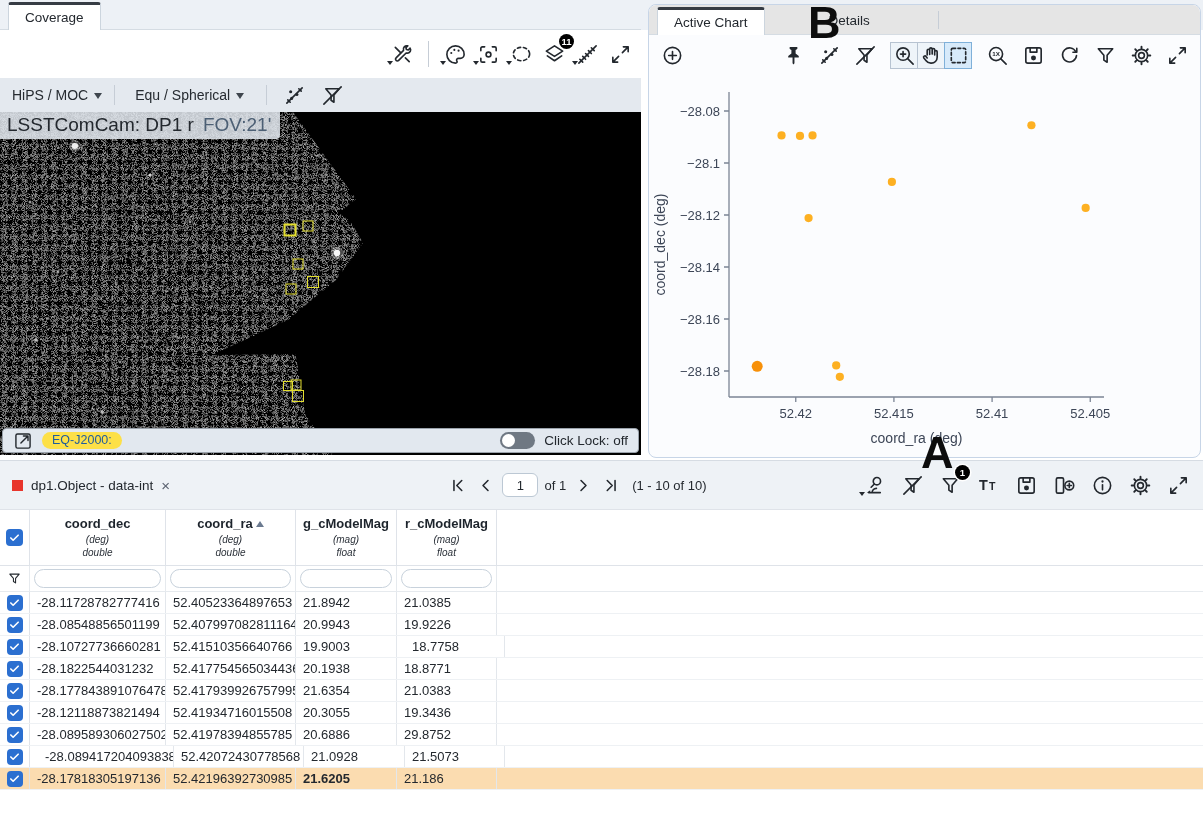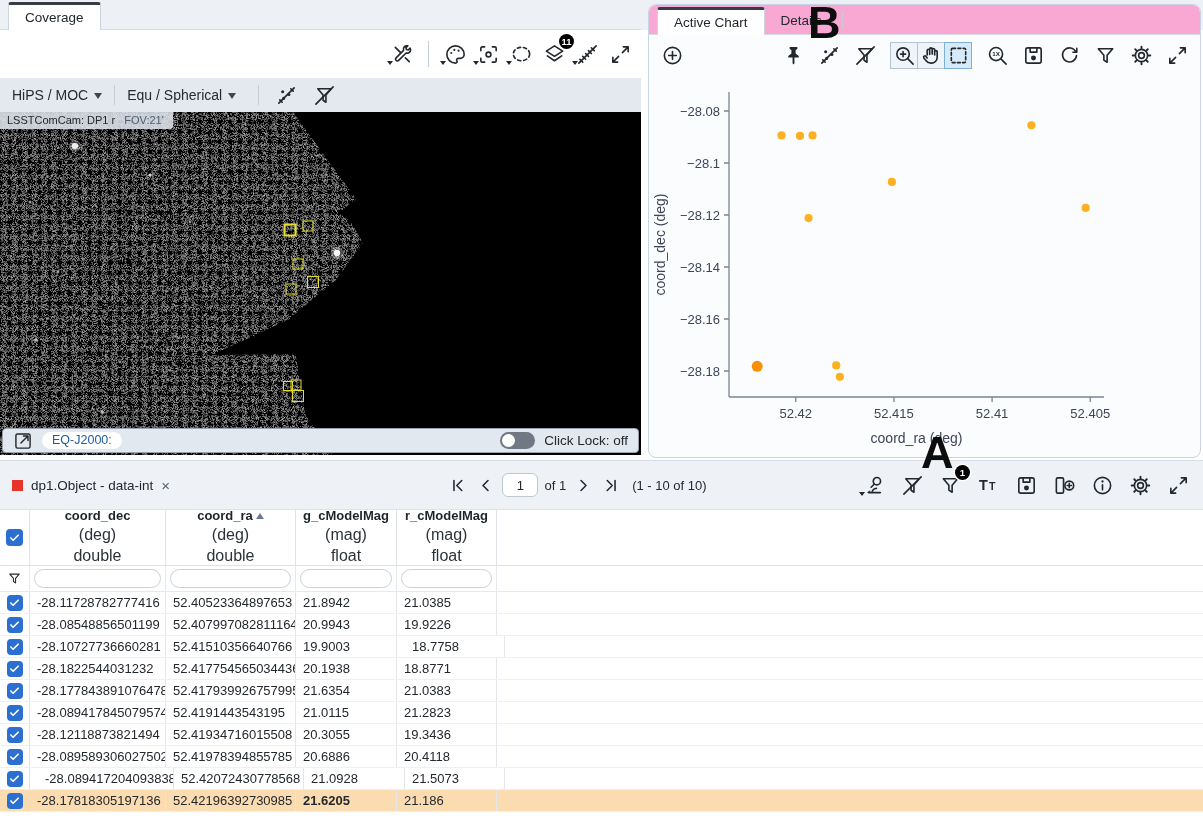--- a/index.html
+++ b/index.html
@@ -29,61 +29,61 @@
        font-size:13.5px;color:#23282e;cursor:pointer;}
   .tab.active{background:#fff;border:1px solid #ccd5de;border-top:3px solid #363c44;
               border-bottom:none;border-radius:3px 3px 0 0;margin-bottom:-1px;height:28px;}
   .tabsep{width:1px;height:18px;background:#c6cdd6;margin:0 4px 5px 4px;}
   
   #left-panel{left:0;top:0;width:641px;height:458px;}
   #cov-toolbar{left:0;top:30px;width:641px;height:48px;background:#fff;display:flex;
                align-items:center;justify-content:flex-end;padding-right:8px;gap:7px;}
   #cov-subbar{left:0;top:78px;width:641px;height:34px;background:#e4e9ef;display:flex;
               align-items:center;font-size:14px;color:#262b31;}
-  .dd{display:flex;align-items:center;gap:6px;cursor:pointer;}
+  .dd{display:flex;align-items:center;gap:6px;cursor:pointer;margin-left:8px;}
   .dd-caret{width:0;height:0;border:4.5px solid transparent;border-top:6px solid #3f464e;margin-top:5px;}
   
   #sky{left:0;top:112px;width:641px;height:343px;background:#000;overflow:hidden;}
   #sky svg{position:absolute;left:0;top:0;}
   #sky-label{position:absolute;left:0;top:0;background:rgba(224,230,237,0.87);
-             padding:2px 9px 3px 7px;font-size:11px;border-radius:0 0 4px 0;z-index:3;}
+             padding:2px 9px 3px 7px;font-size:19px;border-radius:0 0 4px 0;z-index:3;}
   #sky-label .fov{color:#4c5f74;margin-left:9px;}
   .marker{position:absolute;border:1.5px solid #e3de2f;transform:translate(-50%,-50%);z-index:2;}
   .marker.thick{border-width:2.5px;}
   #readout{position:absolute;left:2px;right:2px;bottom:2px;height:25px;background:#e2e8ef;
            border:1px solid #9aa2ab;border-radius:4px;display:flex;align-items:center;
            gap:9px;padding:0 10px;z-index:4;font-size:13px;}
-  #coord-pill{background:#ffffff;color:#1f5c9d;font-size:12.5px;padding:1px 10px 2px 10px;border-radius:9px;}
+  #coord-pill{background:#fde047;color:#1f5c9d;font-size:12.5px;padding:1px 10px 2px 10px;border-radius:9px;}
   .tog{width:35px;height:17px;border-radius:9px;background:#6f7883;position:relative;cursor:pointer;}
   .tog .knob{position:absolute;left:2px;top:2px;width:13px;height:13px;border-radius:50%;background:#fff;}
   
   #right-panel{left:648px;top:4px;width:553px;height:454px;border:1px solid #c7d5e7;
                border-radius:8px;background:#fbfcfe;overflow:hidden;}
-  #right-panel .tabstrip{background:#f9a8d4;border-radius:7px 7px 0 0;}
+  #right-panel .tabstrip{background:#e5e5e5;border-radius:7px 7px 0 0;gap:48px;}
   #chart-toolbar{height:40px;display:flex;align-items:center;padding:0 10px;gap:10px;}
   #chart-toolbar .spacer{flex:1;}
   
   #bottom-panel{left:0;top:460px;width:1203px;height:366px;background:#fff;}
   #table-strip{height:50px;background:#eef2f6;border-top:1px solid #d6dce3;border-bottom:1px solid #dfe3e9;
                display:flex;align-items:center;padding:0 12px;}
   #tbl-tab{display:flex;align-items:center;gap:8px;font-size:13.5px;width:280px;}
   #tbl-dot{width:11px;height:11px;background:#e8352c;flex:0 0 auto;}
   #tbl-close{color:#5a6270;font-size:15px;cursor:pointer;}
   #pager{display:flex;align-items:center;gap:6px;margin:0 auto;font-size:13px;}
   #pager .tbtn{width:22px;height:22px;}
   #page-input{width:36px;height:24px;border:1px solid #bcc8d4;border-radius:6px;background:#fff;
               text-align:center;font-size:13px;font-family:"Liberation Sans",sans-serif;color:#23282e;}
   #tbl-icons{gap:12px;}
   
   #dtable{position:relative;font-size:13px;color:#23282e;}
   .thead{display:flex;height:56px;border-bottom:1px solid #dfe3e9;background:#fff;}
   .th{border-right:1px solid #dfe3e9;display:flex;flex-direction:column;align-items:center;
       justify-content:center;line-height:1.3;}
   .th .cname{font-weight:600;color:#1d242c;display:flex;align-items:center;gap:3px;}
-  .th .cunit,.th .ctype{font-size:16px;color:#2c323a;}
+  .th .cunit,.th .ctype{font-size:10px;color:#2c323a;font-style:italic;}
   .sortasc{width:0;height:0;border:4px solid transparent;border-bottom:6px solid #6b7a90;margin-top:-5px;}
   .frow{display:flex;height:26px;border-bottom:1px solid #e6eaee;background:#fff;}
   .fcell{border-right:1px solid #e6eaee;display:flex;align-items:center;justify-content:center;}
   .fcell input{width:calc(100% - 8px);height:19px;border:1px solid #c8d2dc;border-radius:10px;
                background:#fff;font-size:12px;padding:0 7px;font-family:"Liberation Sans",sans-serif;}
   .trow{display:flex;height:22px;align-items:stretch;border-bottom:1px solid #eef1f4;cursor:pointer;}
   .trow.sel{background:#fbdcb0;}
   .td{border-right:1px solid #e3e7ec;padding:0 0 0 7px;display:flex;align-items:center;
       white-space:nowrap;overflow:hidden;}
   .td.fill{flex:1;border-right:none;}
@@ -609,52 +609,38 @@
             <div class="td fill"></div>
           </div>
           <div class="trow">
             <div class="cbcell" style="width: 30px;">
               <span class="cb">
                 <svg viewBox="0 0 24 24" width="11" height="11">
                   <path d="M4 13l5 5L20 7" stroke="#fff" stroke-width="3.5" fill="none" stroke-linecap="round" stroke-linejoin="round"></path>
                 </svg>
               </span>
             </div>
-            <div class="td" style="width: 136px;">-28.089417845079574</div>
-            <div class="td" style="width: 130px;">52.4191443543195</div>
-            <div class="td" style="width: 101px;">21.0115</div>
-            <div class="td" style="width: 100px;">21.2823</div>
-            <div class="td fill"></div>
-          </div>
-          <div class="trow">
-            <div class="cbcell" style="width: 30px;">
-              <span class="cb">
-                <svg viewBox="0 0 24 24" width="11" height="11">
-                  <path d="M4 13l5 5L20 7" stroke="#fff" stroke-width="3.5" fill="none" stroke-linecap="round" stroke-linejoin="round"></path>
-                </svg>
-              </span>
-            </div>
             <div class="td" style="width: 136px;">-28.12118873821494</div>
             <div class="td" style="width: 130px;">52.41934716015508</div>
             <div class="td" style="width: 101px;">20.3055</div>
             <div class="td" style="width: 100px;">19.3436</div>
             <div class="td fill"></div>
           </div>
           <div class="trow">
             <div class="cbcell" style="width: 30px;">
               <span class="cb">
                 <svg viewBox="0 0 24 24" width="11" height="11">
                   <path d="M4 13l5 5L20 7" stroke="#fff" stroke-width="3.5" fill="none" stroke-linecap="round" stroke-linejoin="round"></path>
                 </svg>
               </span>
             </div>
             <div class="td" style="width: 136px;">-28.089589306027502</div>
             <div class="td" style="width: 130px;">52.41978394855785</div>
             <div class="td" style="width: 101px;">20.6886</div>
-            <div class="td" style="width: 100px;">20.4118</div>
+            <div class="td" style="width: 100px;">29.8752</div>
             <div class="td fill"></div>
           </div>
           <div class="trow">
             <div class="cbcell" style="width: 30px;">
               <span class="cb">
                 <svg viewBox="0 0 24 24" width="11" height="11">
                   <path d="M4 13l5 5L20 7" stroke="#fff" stroke-width="3.5" fill="none" stroke-linecap="round" stroke-linejoin="round"></path>
                 </svg>
               </span>
             </div>

